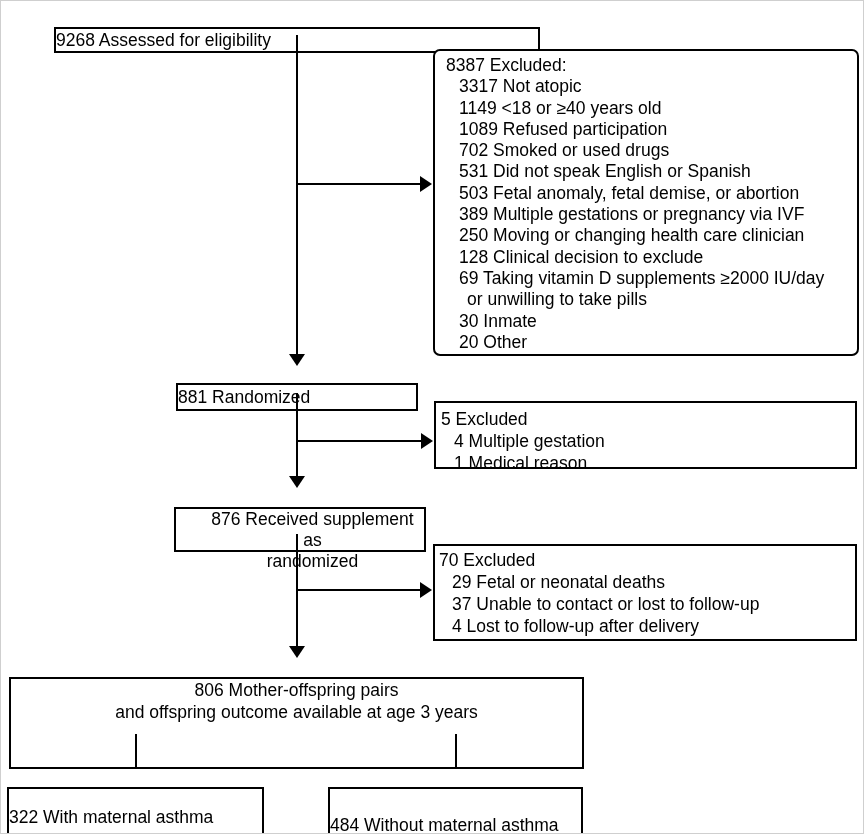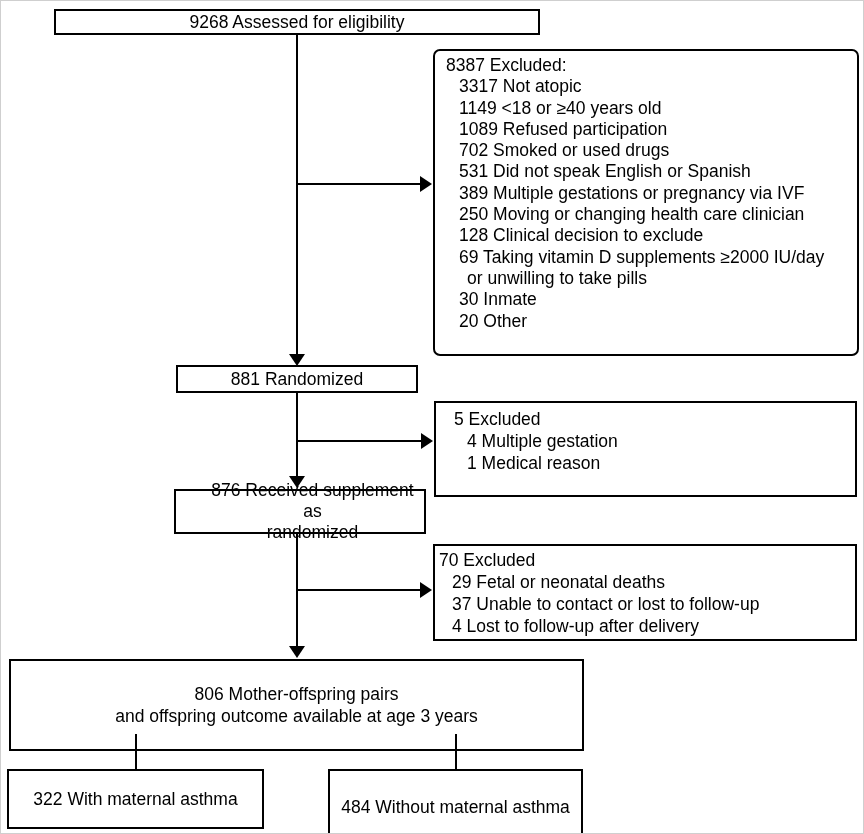--- a/index.html
+++ b/index.html
@@ -18,33 +18,34 @@
     position: absolute;
     border: 2px solid #000000;
     background: #ffffff;
     box-sizing: border-box;
     font-size: 17.5px;
     line-height: 21px;
   }
   .box.center {
     display: flex;
     align-items: center;
-    justify-content: center;
+    justify-content: flex-start;
     text-align: center;
+    margin-top: 18px;
   }
   .box.col { flex-direction: column; }
   .listbox .line { white-space: nowrap; }
   .ind1 { padding-left: 13px; }
   .ind2 { padding-left: 21px; }
 
   
   #b-assessed   { left: 53px;  top: 8px;   width: 486px; height: 26px; }
   #b-excl1      { left: 432px; top: 48px;  width: 426px; height: 307px; padding: 4px 4px 0 11px; line-height: 21.3px; border-radius: 7px; }
   #b-randomized { left: 175px; top: 364px; width: 242px; height: 28px; }
-  #b-excl2      { left: 433px; top: 400px; width: 423px; height: 96px;  padding: 5px 4px 0 18px;  line-height: 22px; }
+  #b-excl2      { left: 433px; top: 400px; width: 423px; height: 68px;  padding: 5px 4px 0 5px;  line-height: 22px; }
   #b-received   { left: 173px; top: 488px; width: 252px; height: 45px;  line-height: 21px; padding-left: 25px; }
   #b-excl3      { left: 432px; top: 543px; width: 424px; height: 97px;  padding: 3px 1px 0 4px;  line-height: 22px; }
   #b-pairs      { left: 8px;   top: 658px; width: 575px; height: 92px;  line-height: 22px; }
   #b-asthma     { left: 6px;   top: 768px; width: 257px; height: 60px; }
   #b-noasthma   { left: 327px; top: 768px; width: 255px; height: 76px; }
 
   
   .vline, .hline { position: absolute; background: #000000; }
   #l-v1 { left: 295px; top: 34px;  width: 2px;   height: 320px; }
   #l-b1 { left: 296px; top: 182px; width: 124px; height: 2px; }
@@ -75,20 +76,21 @@
     <span>9268 Assessed for eligibility</span>
   </div>
 
   <div class="box listbox" id="b-excl1">
     <div class="line">8387 Excluded:</div>
     <div class="line ind1">3317 Not atopic</div>
     <div class="line ind1">1149 &lt;18 or ≥40 years old</div>
     <div class="line ind1">1089 Refused participation</div>
     <div class="line ind1">702 Smoked or used drugs</div>
     <div class="line ind1">531 Did not speak English or Spanish</div>
+    <div class="line ind1">503 Fetal anomaly, fetal demise, or abortion</div>
     <div class="line ind1">389 Multiple gestations or pregnancy via IVF</div>
     <div class="line ind1">250 Moving or changing health care clinician</div>
     <div class="line ind1">128 Clinical decision to exclude</div>
     <div class="line ind1">69 Taking vitamin D supplements ≥2000 IU/day</div>
     <div class="line ind2">or unwilling to take pills</div>
     <div class="line ind1">30 Inmate</div>
     <div class="line ind1">20 Other</div>
   </div>
 
   <div class="box center" id="b-randomized">

